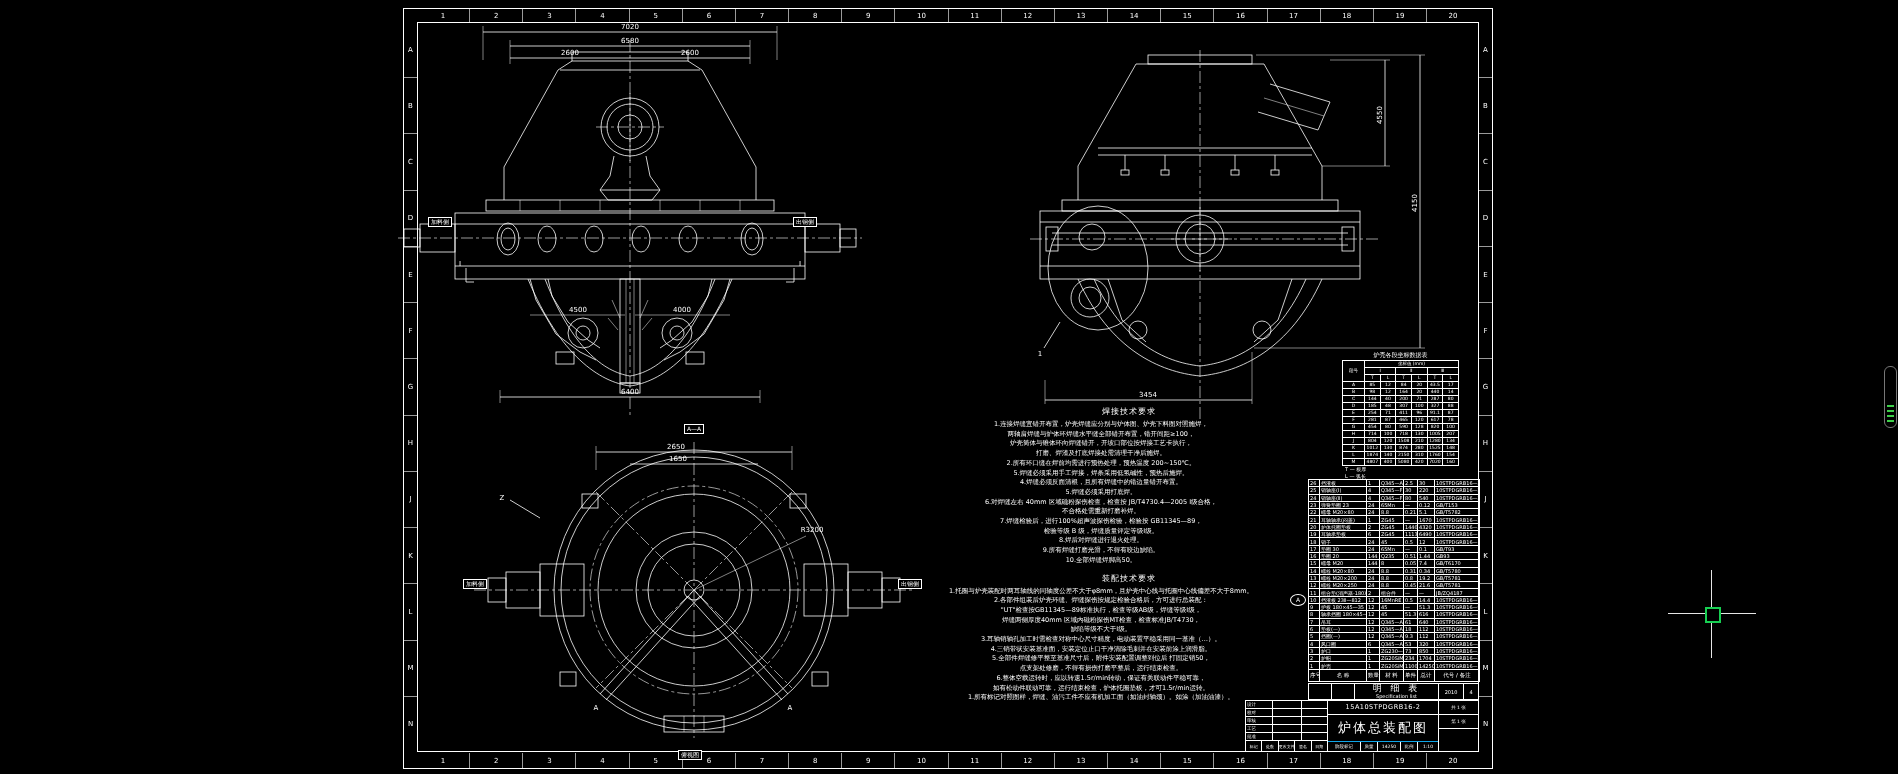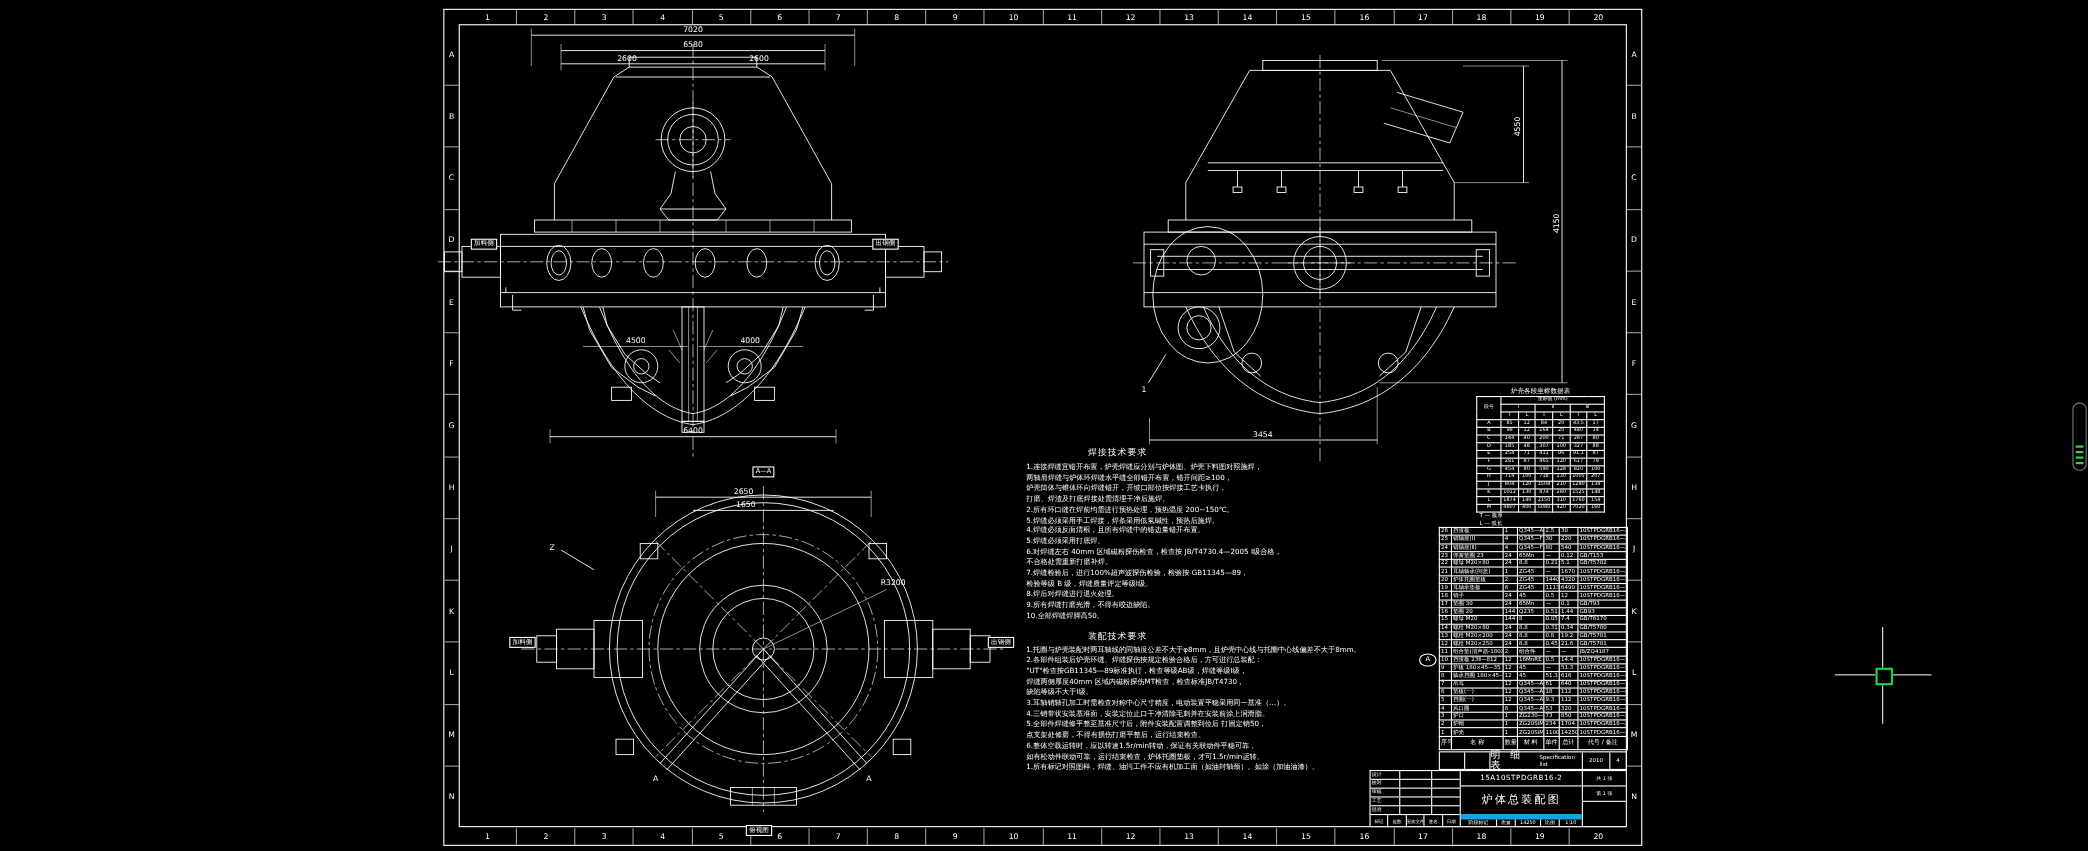--- a/index.html
+++ b/index.html
@@ -21,54 +21,54 @@
   #ruler-left .zone-cell:last-child,#ruler-right .zone-cell:last-child{border-bottom:none;}
   
   #views{position:absolute;left:0;top:0;}
   #views path,#views line,#views rect,#views circle,#views ellipse,#views polyline{stroke:#fff;fill:none;stroke-width:.8;}
   #views .cl{stroke-dasharray:12 3 3 3;stroke-width:.6;}
   #views .thin{stroke-width:.5;}
   #views text{fill:#fff;stroke:none;font-size:7px;text-anchor:middle;font-family:"DejaVu Sans",sans-serif;}
   
   .vlabel{position:absolute;border:1px solid #fff;background:#000;color:#fff;font-size:6px;line-height:8px;padding:0 2px;white-space:nowrap;}
   
-  #notes{position:absolute;left:933px;top:406px;width:336px;}
+  #notes{position:absolute;left:933px;top:406px;width:336px;text-align:center;}
   .note-h{font-size:8px;margin:0 0 3px 56px;letter-spacing:1px;}
   .note-h2{margin-top:7px;}
   .note-line{font-size:6.5px;line-height:9.7px;white-space:nowrap;overflow:hidden;}
   
   #sec-title{position:absolute;left:1342px;top:351px;width:117px;text-align:center;font-size:6px;}
   #sec-table{position:absolute;left:1342px;top:360px;width:117px;border-collapse:collapse;table-layout:fixed;}
   #sec-table td{border:1px solid #fff;font-size:4.5px;line-height:6px;height:6px;padding:0;text-align:center;color:#fff;overflow:hidden;white-space:nowrap;}
   #sec-notes{position:absolute;left:1345px;top:466px;font-size:5px;line-height:6.5px;}
   
   #bom-table{position:absolute;left:1308px;top:479px;width:171px;border-collapse:collapse;table-layout:fixed;}
   #bom-table td{border:1px solid #fff;font-size:5px;line-height:6px;height:6.3px;padding:0 1px;color:#fff;overflow:hidden;white-space:nowrap;}
   #bom-table tr.bom-header td{font-size:5.5px;text-align:center;height:11px;}
   
   #list-band{position:absolute;left:1308px;top:683px;width:171px;height:17px;display:flex;border:1px solid #fff;box-sizing:border-box;}
   #list-band .band-cell{border-right:1px solid #fff;font-size:5px;display:flex;align-items:center;justify-content:center;}
-  #list-band .band-center{flex:1;display:flex;align-items:center;justify-content:center;border-right:1px solid #fff;}
+  #list-band .band-center{flex:1;display:flex;flex-direction:column;align-items:center;justify-content:center;border-right:1px solid #fff;}
   #band-zh{font-size:9px;letter-spacing:3px;line-height:9px;}
   #band-en{font-size:5px;line-height:6px;}
   
   #title-block{position:absolute;left:1245px;top:700px;width:234px;height:52px;display:flex;border:1px solid #fff;box-sizing:border-box;background:#000;}
   #tb-left{width:82px;display:flex;flex-direction:column;border-right:1px solid #fff;box-sizing:border-box;}
   #tb-left-rows{flex:1;display:flex;flex-direction:column;}
   .tb-lrow{flex:1;display:flex;border-bottom:1px solid #fff;}
   .tb-lcell{border-right:1px solid #fff;font-size:4.5px;line-height:7px;padding:0 1px;overflow:hidden;white-space:nowrap;}
   .tb-lcell:nth-child(1){width:24px;}
   .tb-lcell:nth-child(2){width:26px;}
   .tb-lcell:nth-child(3){flex:1;border-right:none;}
   #tb-bottom-row{height:11px;display:flex;}
   .tb-bcell{flex:1;border-right:1px solid #fff;font-size:4px;line-height:11px;text-align:center;overflow:hidden;white-space:nowrap;}
   .tb-bcell:last-child{border-right:none;}
   #tb-mid{width:111px;display:flex;flex-direction:column;border-right:1px solid #fff;box-sizing:border-box;}
   #tb-code-row{height:13px;border-bottom:1px solid #fff;font-size:6.5px;line-height:13px;text-align:center;letter-spacing:.5px;overflow:hidden;white-space:nowrap;}
-  #tb-title-cell{height:26px;border-bottom:5px solid #0ea5e9;display:flex;align-items:center;justify-content:center;font-size:10px;letter-spacing:2px;}
+  #tb-title-cell{height:26px;border-bottom:1px solid #0ea5e9;display:flex;align-items:center;justify-content:center;font-size:13px;letter-spacing:2px;}
   #tb-meta-row{flex:1;display:flex;}
   .tb-mcell{border-right:1px solid #fff;font-size:4.5px;display:flex;align-items:center;justify-content:center;overflow:hidden;white-space:nowrap;}
   .tb-mcell:last-child{border-right:none;}
   #tb-right{flex:1;display:flex;flex-direction:column;}
   .tb-rcell{border-bottom:1px solid #fff;font-size:4.5px;display:flex;align-items:center;justify-content:center;height:13px;overflow:hidden;white-space:nowrap;}
   #tb-rcell-last{flex:1;border-bottom:none;}
   
   #rev-a{position:absolute;left:1290px;top:594px;width:14px;height:10px;border:1px solid #fff;border-radius:50%;font-size:6px;line-height:10px;text-align:center;}
   
   #crosshair{position:absolute;left:1668px;top:570px;width:88px;height:88px;pointer-events:none;}

